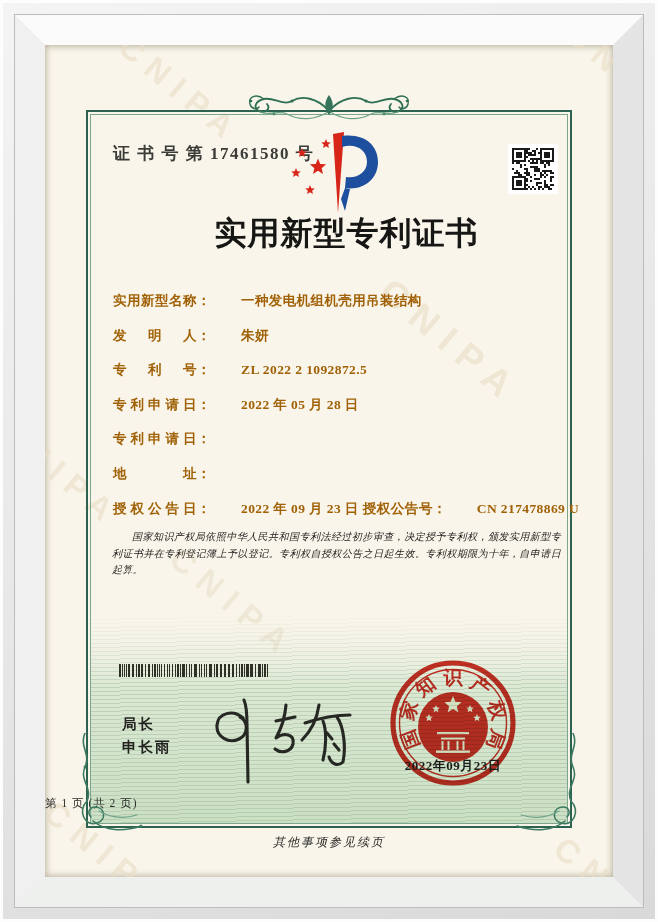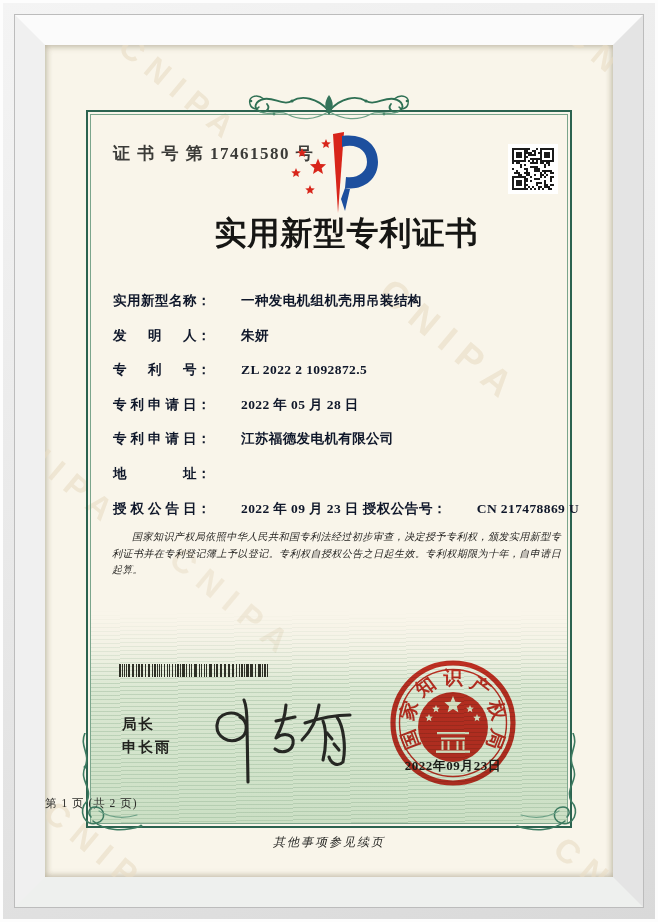--- a/index.html
+++ b/index.html
@@ -39,21 +39,21 @@
   .corner{position:absolute;top:688px;width:65px;height:100px;z-index:2;}
   .corner-l{left:34px;}
   .corner-r{right:34px;transform:scaleX(-1);}
   
   .certno{position:absolute;left:68px;top:97px;font-size:17px;letter-spacing:1.5px;color:#3b3b38;font-weight:700;}
   .logo{position:absolute;left:243px;top:86px;width:95px;height:85px;}
   .qr{position:absolute;left:463px;top:99px;width:50px;height:50px;}
   .title{position:absolute;left:0;right:0;top:167px;text-align:center;font-size:32px;font-weight:700;
          letter-spacing:1px;color:#161614;padding-left:35px;}
   
-  .fields{position:absolute;left:68px;top:247px;right:46px;font-size:13.5px;font-weight:700;color:#0f172a;}
+  .fields{position:absolute;left:68px;top:247px;right:46px;font-size:13.5px;font-weight:700;color:#a16207;}
   .frow{display:flex;align-items:baseline;height:34.6px;letter-spacing:.4px;}
   .flabel{display:inline-block;width:84px;text-align:justify;text-align-last:justify;flex:none;}
   .flabel2{display:inline-block;width:70px;text-align:justify;text-align-last:justify;flex:none;margin-left:4px;}
   .fcolon{display:inline-block;width:13px;flex:none;}
   .fvalue{white-space:nowrap;margin-left:31px;}
   
   .paras{position:absolute;left:67px;right:52px;top:484px;z-index:1;}
   .paras p{margin:0;text-indent:2em;font-size:10px;line-height:16.6px;font-style:italic;font-weight:500;
            color:#201f1d;text-align:justify;letter-spacing:.3px;}
   
@@ -378,21 +378,20 @@
           <span class="fvalue">ZL 2022 2 1092872.5</span>
       </div>
       <div class="frow">
         <span class="flabel">专利申请日</span>
           <span class="fcolon">：</span>
           <span class="fvalue">2022 年 05 月 28 日</span>
       </div>
       <div class="frow">
         <span class="flabel">专利申请日</span>
           <span class="fcolon">：</span>
-          <span class="fvalue">江苏福德发电机有限公司</span>
       </div>
       <div class="frow">
         <span class="flabel">地址</span>
           <span class="fcolon">：</span>
       </div>
       <div class="frow">
         <span class="flabel">授权公告日</span>
           <span class="fcolon">：</span>
           <span class="fvalue">2022 年 09 月 23 日</span>
         <span class="flabel2">授权公告号</span>

